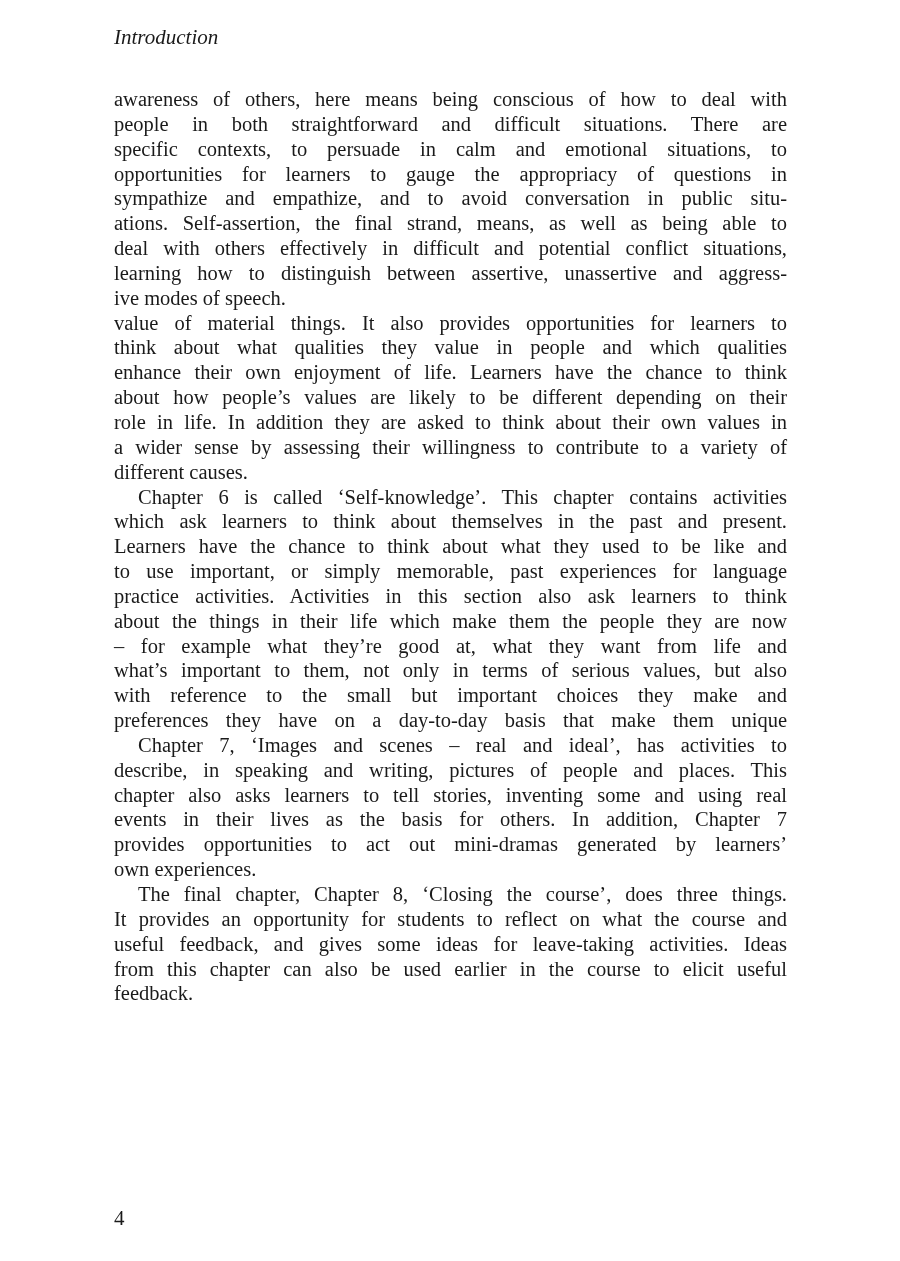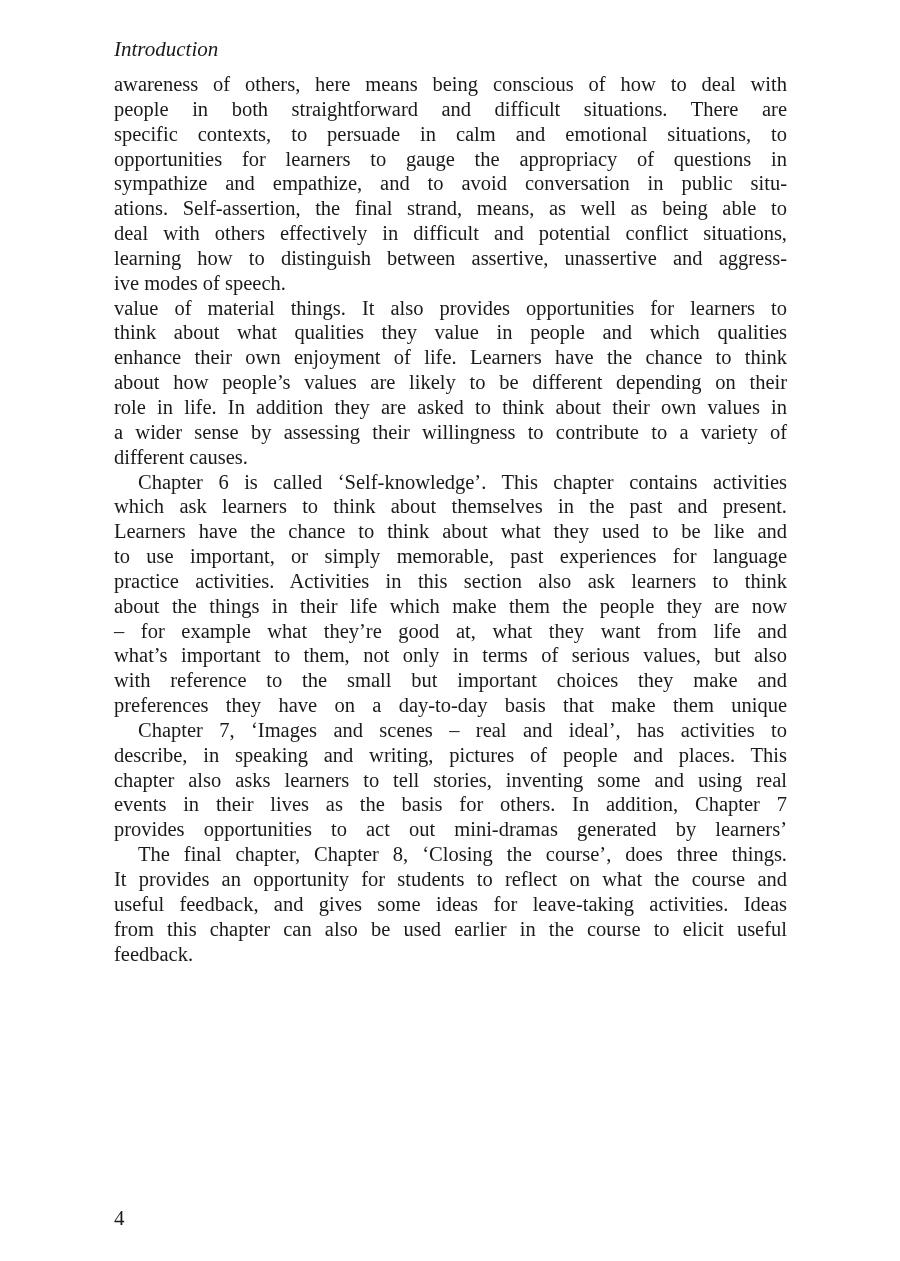--- a/index.html
+++ b/index.html
@@ -1,19 +1,19 @@
 <!DOCTYPE html>
 <html><head>
 <meta charset="utf-8">
 <style>
   html, body { margin: 0; padding: 0; background: #ffffff; }
   body { width: 900px; height: 1261px; position: relative; overflow: hidden; color: #1a1a1a; }
   .page { position: absolute; left: 114px; top: 0; width: 673px; font-family: "Liberation Serif", "DejaVu Serif", serif; }
-  .running-head { position: absolute; left: 0; top: 36px; font-style: italic; font-size: 21px; line-height: 26px; }
-  .body { position: absolute; left: 0; top: 72px; width: 673px; font-size: 20.5px; line-height: 24.85px; }
+  .running-head { position: absolute; left: 0; top: 24px; font-style: italic; font-size: 21px; line-height: 26px; }
+  .body { position: absolute; left: 0; top: 87px; width: 673px; font-size: 20.5px; line-height: 24.85px; }
   .line { display: block; text-align: justify; text-align-last: justify; white-space: nowrap; height: 24.85px; }
   .line.last { text-align-last: left; }
   .line.indent { padding-left: 24px; }
   .folio { position: absolute; left: 0; top: 1205px; font-size: 21px; line-height: 26px; }
 </style>
 </head>
 <body>
 
 <div class="page">
   <div class="running-head">Introduction</div>
@@ -49,20 +49,21 @@
         <span class="line">what’s important to them, not only in terms of serious values, but also</span>
         <span class="line">with reference to the small but important choices they make and</span>
         <span class="line">preferences they have on a day-to-day basis that make them unique</span>
       </div>
       <div>
         <span class="line indent">Chapter 7, ‘Images and scenes – real and ideal’, has activities to</span>
         <span class="line">describe, in speaking and writing, pictures of people and places. This</span>
         <span class="line">chapter also asks learners to tell stories, inventing some and using real</span>
         <span class="line">events in their lives as the basis for others. In addition, Chapter 7</span>
         <span class="line">provides opportunities to act out mini-dramas generated by learners’</span>
+        <span class="line last">own experiences.</span>
       </div>
       <div>
         <span class="line indent">The final chapter, Chapter 8, ‘Closing the course’, does three things.</span>
         <span class="line">It provides an opportunity for students to reflect on what the course and</span>
         <span class="line">useful feedback, and gives some ideas for leave-taking activities. Ideas</span>
         <span class="line">from this chapter can also be used earlier in the course to elicit useful</span>
         <span class="line last">feedback.</span>
       </div>
     </div>
   <div class="folio">4</div>

